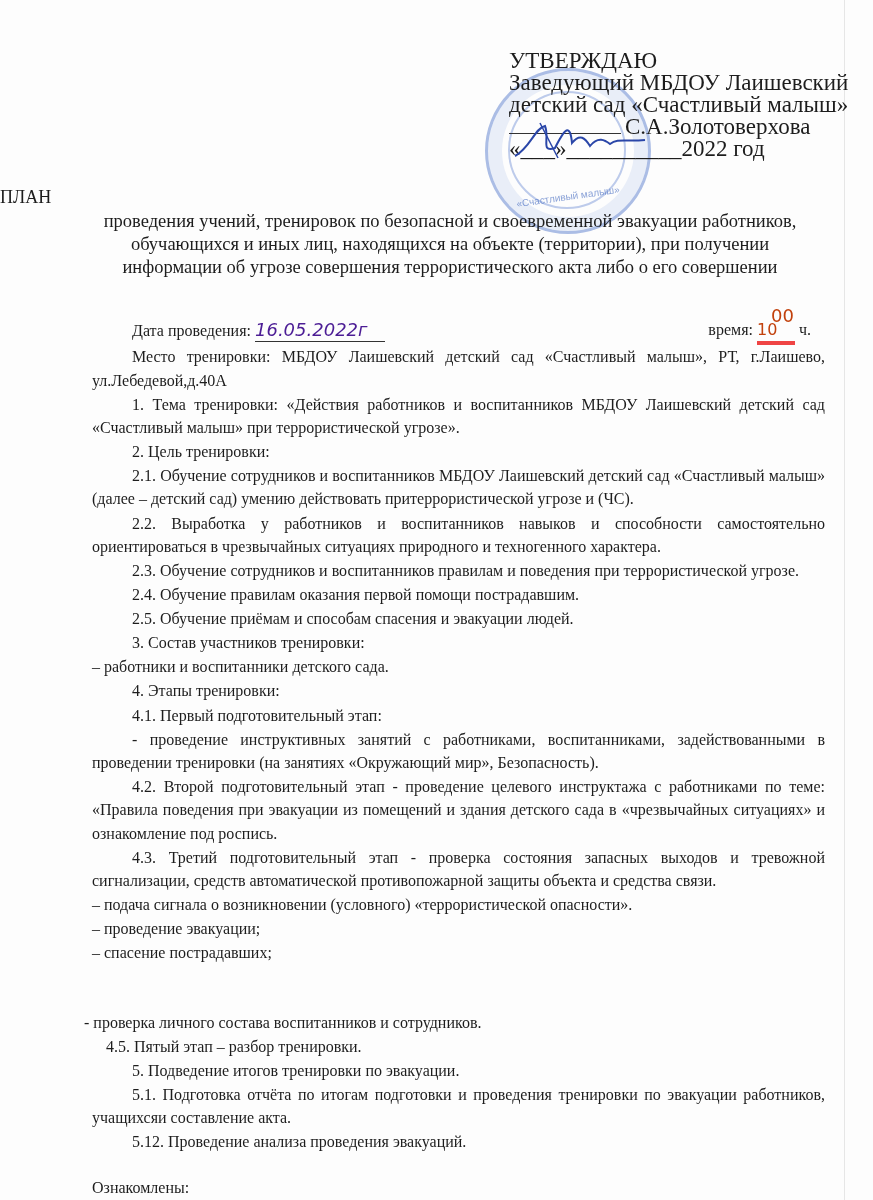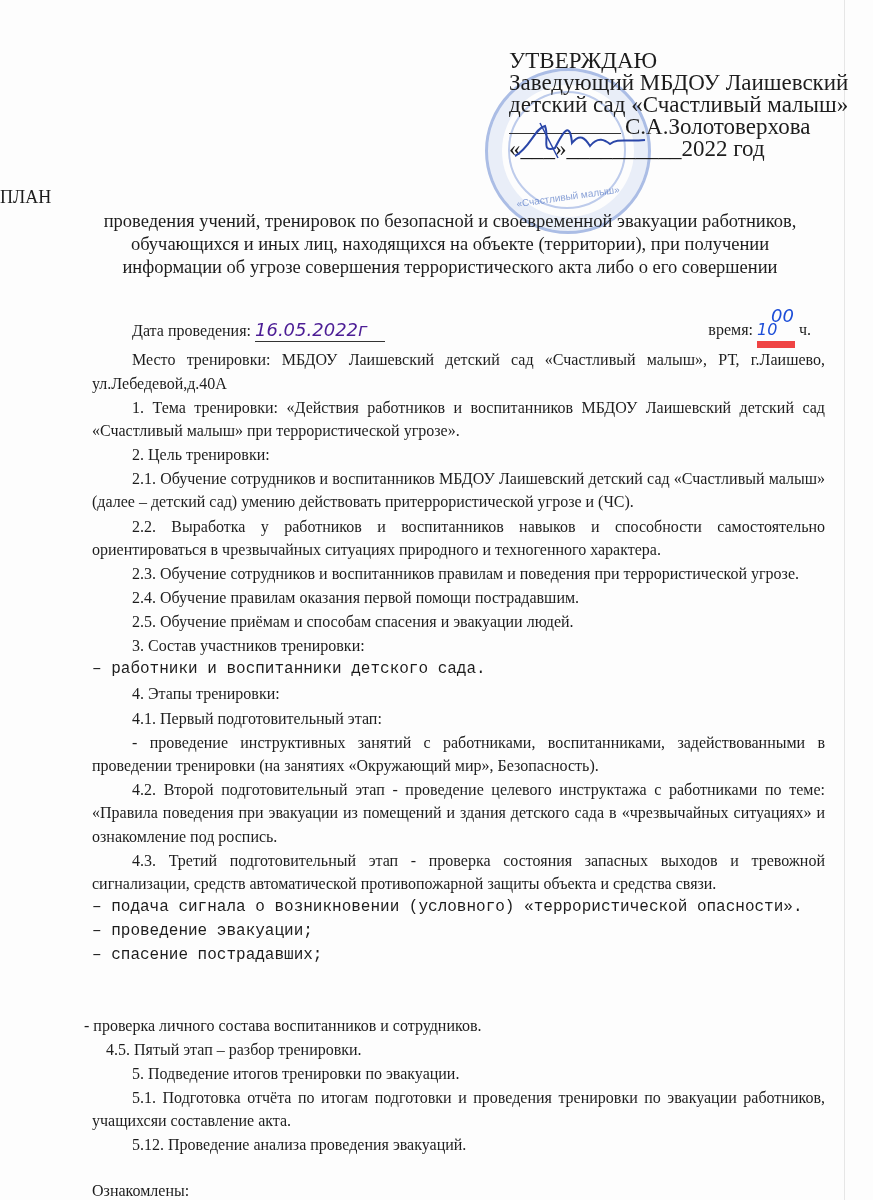--- a/index.html
+++ b/index.html
@@ -15,24 +15,24 @@
       border: 3px solid rgba(70,110,200,0.45); box-shadow: inset 0 0 0 14px rgba(90,130,210,0.12); }
     .stamp-inner { position: absolute; left: 20px; top: 20px; width: 114px; height: 114px; border-radius: 50%; border: 2px solid rgba(70,110,200,0.35); }
     .stamp-text { position: absolute; left: 0; width: 100%; top: 120px; text-align: center; font-family: "Liberation Sans", sans-serif; font-size: 10px; color: rgba(60,100,190,0.6); transform: rotate(-8deg); }
     .signature { position: absolute; left: 510px; top: 118px; width: 140px; height: 45px; }
     .title { position: absolute; left: 0; width: 873px; text-align: left; }
     .plan-title { top: 187px; font-size: 18px; }
     .plan-sub { top: 210px; left: 100px; width: 700px; font-size: 18.5px; line-height: 23px; text-align: center; position: absolute; }
     .body { position: absolute; left: 92px; top: 318px; width: 733px; font-size: 16px; line-height: 23.3px; }
     .p { text-align: justify; text-indent: 40px; margin: 0 0 0.8px 0; }
     .p.noindent { text-indent: 0; }
-    .p.dash { text-indent: 0; padding-left: 0; font-family: Liberation Mono, monospace; }
+    .p.dash { text-indent: 0; padding-left: 0; }
     .date-row { display: flex; justify-content: space-between; padding-left: 40px; }
     .date-val { font-size: 18px; color: #4c1d95; font-style: italic; font-family: "DejaVu Sans", sans-serif; display: inline-block; border-bottom: 1px solid #333; min-width: 130px; }
-    .time-val { font-size: 16px; color: #1d4ed8; font-style: italic; font-family: "DejaVu Sans", sans-serif; display: inline-block; border-bottom: 7px solid #ef4444; width: 38px; position: relative; }
+    .time-val { font-size: 16px; color: #c2410c; font-family: "DejaVu Sans", sans-serif; display: inline-block; border-bottom: 4px solid #ef4444; width: 38px; position: relative; }
     .time-val sup { position: absolute; top: -14px; left: 14px; font-size: 18px; }
     .ack { margin-top: 22px; text-indent: 0; }
   </style>
 </head>
 <body>
 
 <div class="page-edge"></div>
 
 <div class="stamp">
   <div class="stamp-inner"></div>

